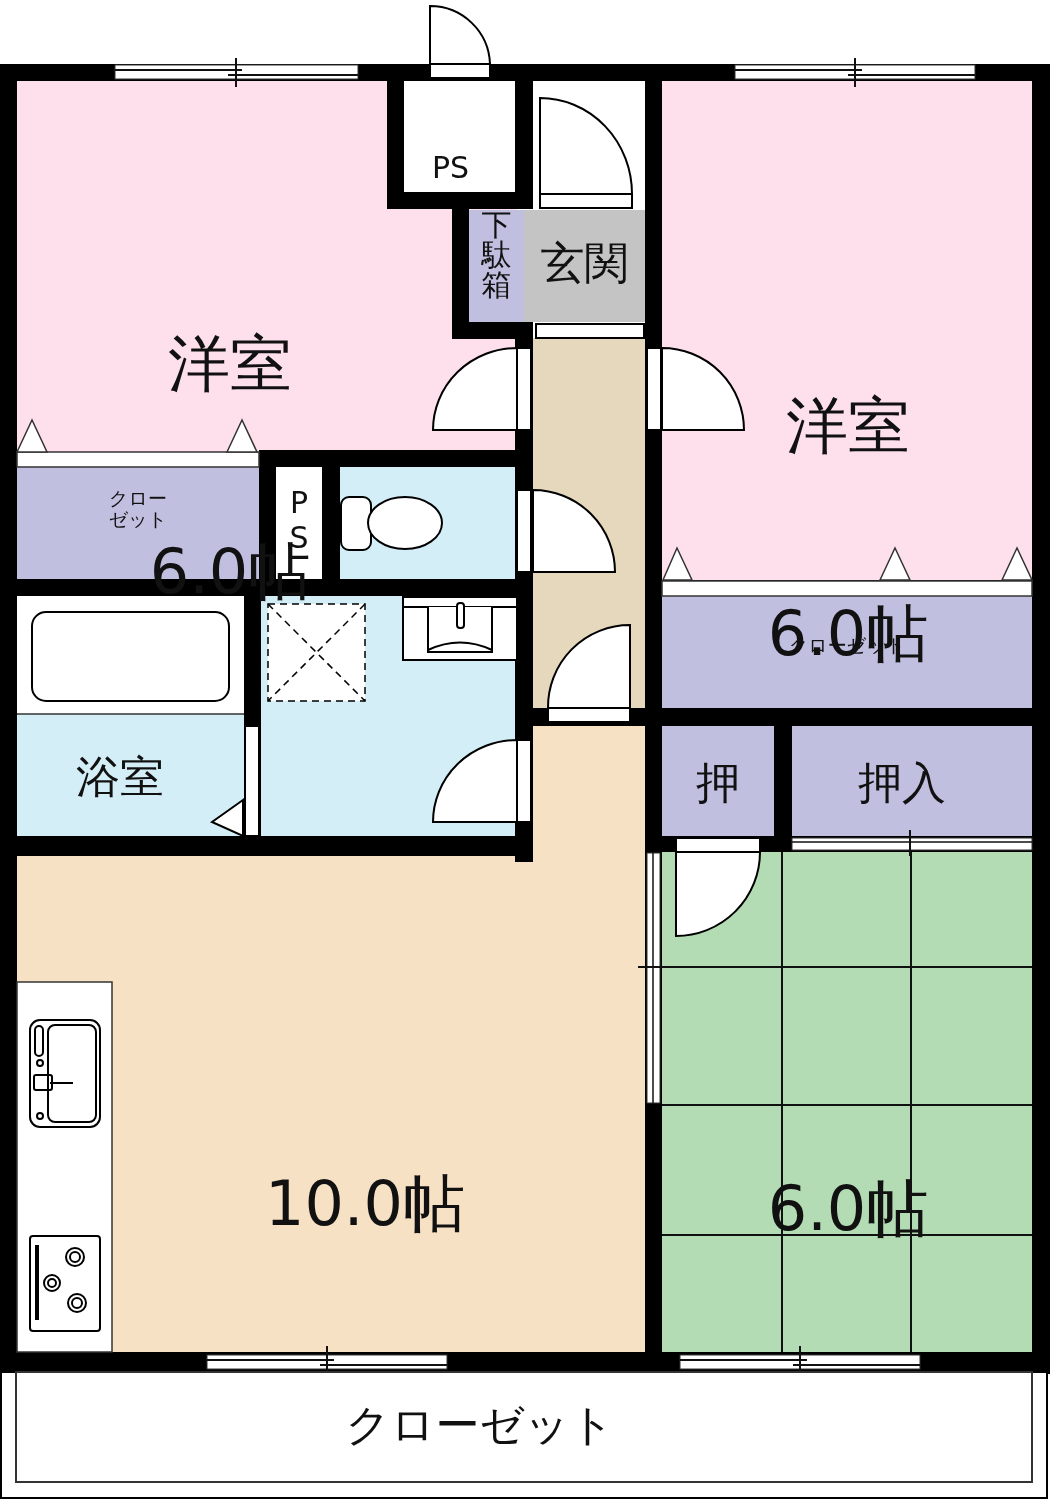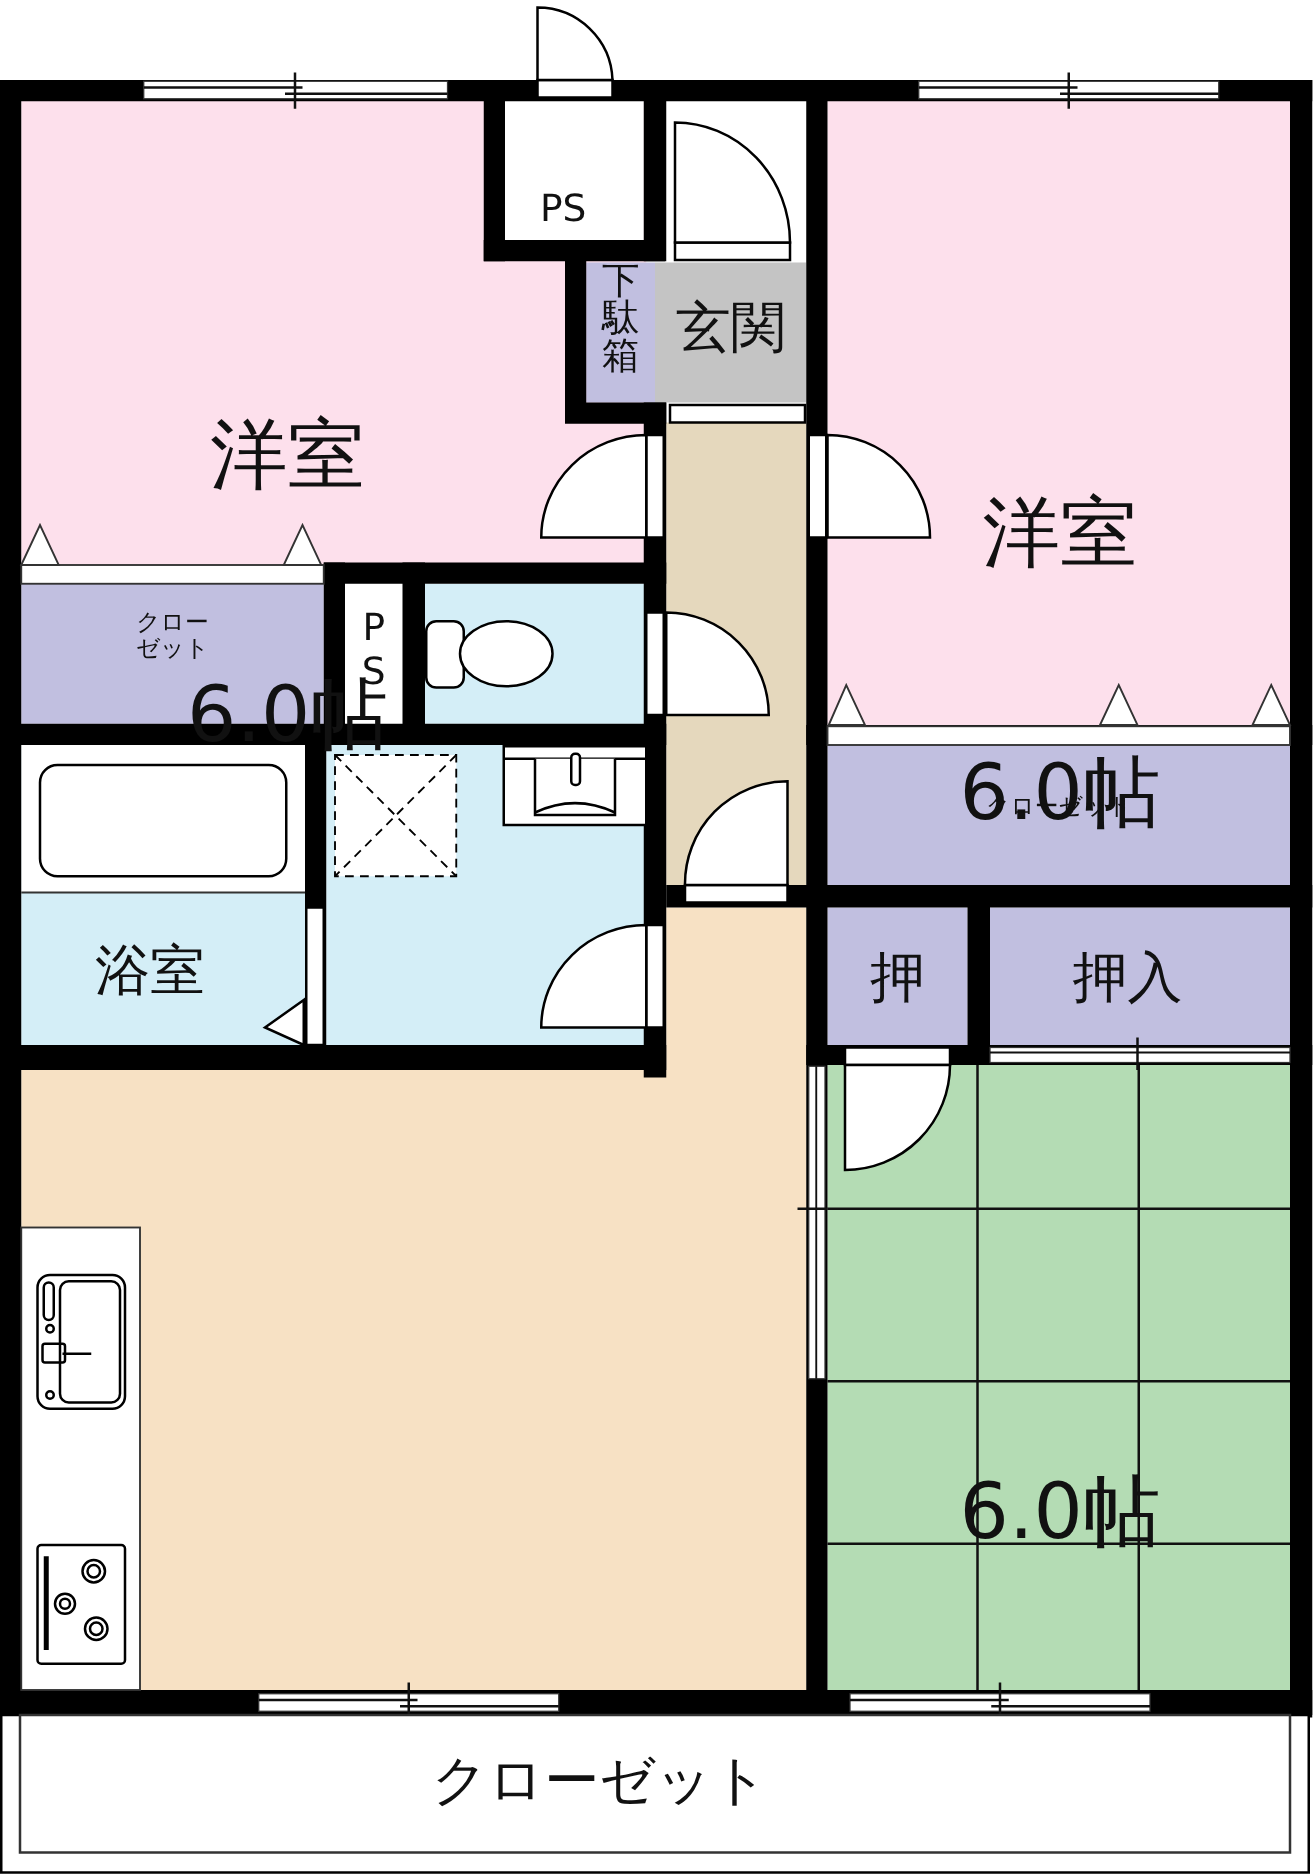--- a/index.html
+++ b/index.html
@@ -177,20 +177,21 @@
 
 <div class="lbl big" style="left:100px;top:190px;width:260px;">
   <div>洋室</div>
   <div>6.0帖</div>
 </div>
 <div class="lbl big" style="left:718px;top:252px;width:260px;">
   <div>洋室</div>
   <div>6.0帖</div>
 </div>
 <div class="lbl big" style="left:220px;top:1030px;width:290px;">
+  <div>10.0帖</div>
 </div>
 <div class="lbl big" style="left:718px;top:1035px;width:260px;">
   <div>6.0帖</div>
 </div>
 <div class="lbl mid" style="left:524px;top:238px;width:121px;">玄関</div>
 <div class="lbl sm" style="left:469px;top:210px;width:55px;line-height:1.0;">下
 駄
 箱</div>
 <div class="lbl mid" style="left:30px;top:752px;width:180px;">浴室</div>
 <div class="lbl xs" style="left:17px;top:488px;width:242px;">クロー

